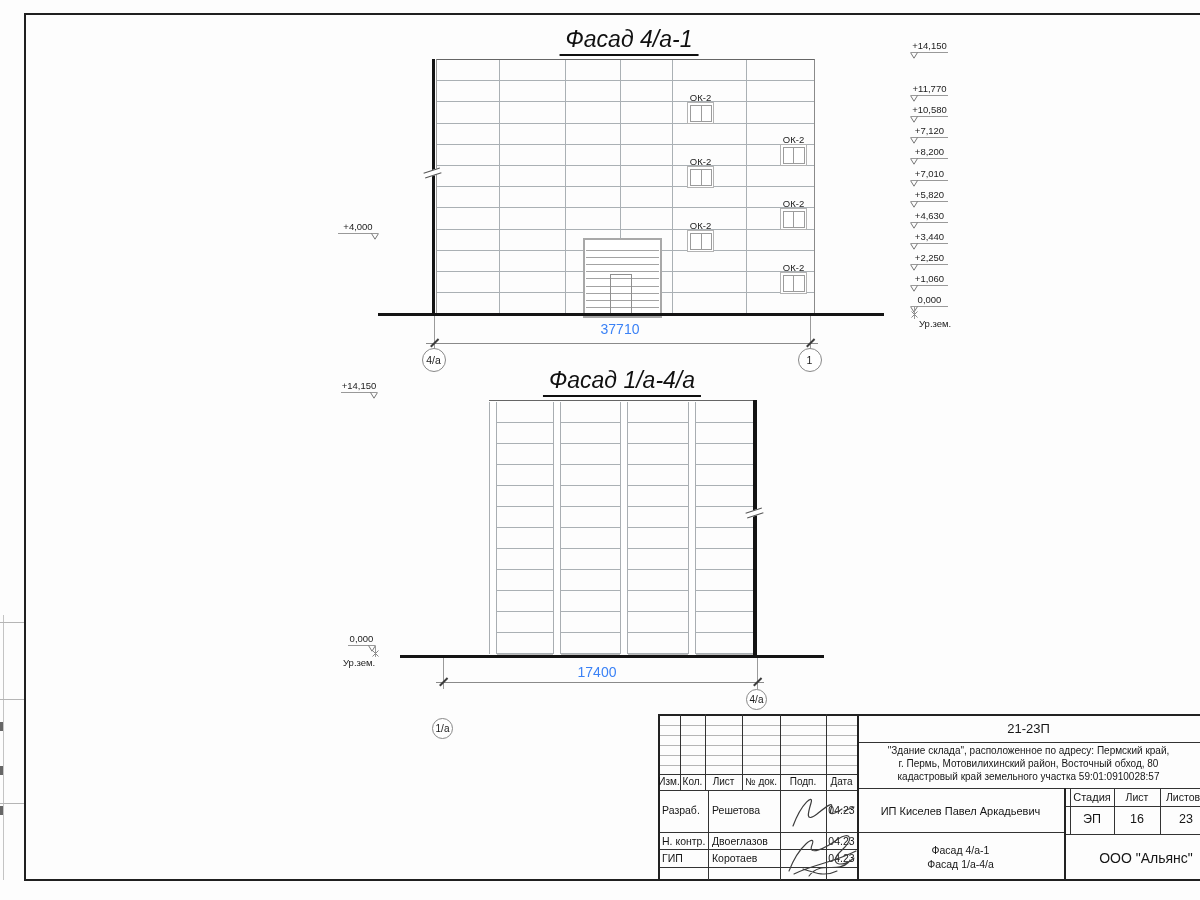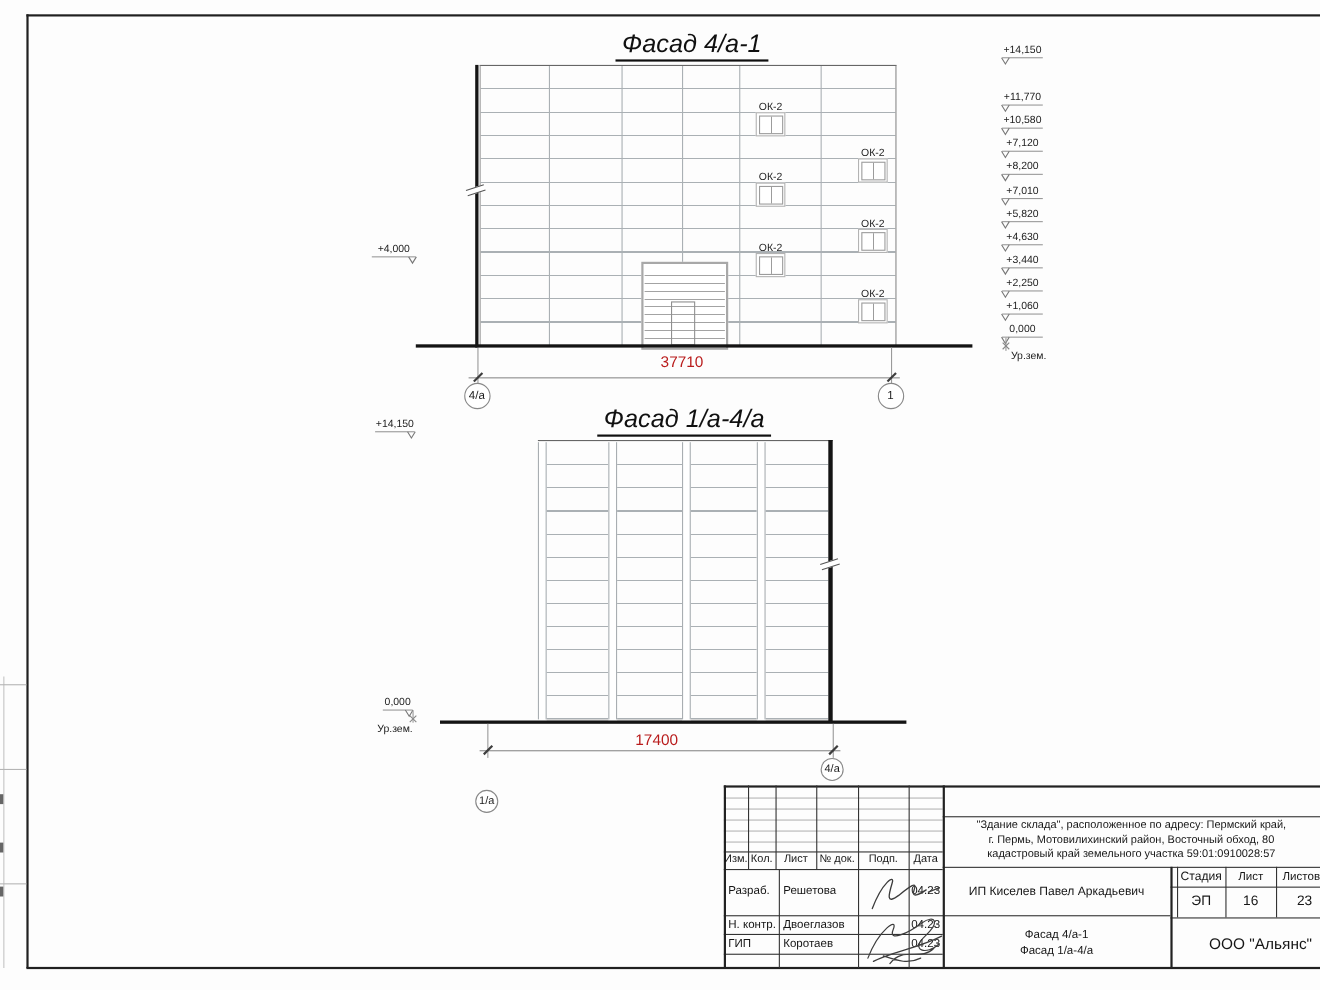--- a/index.html
+++ b/index.html
@@ -37,21 +37,21 @@
   .gate .wicket{position:absolute;left:25px;top:34px;width:20px;height:38px;border:1.2px solid #8f8f8f}
   
   .lvl{position:absolute;border-bottom:1px solid #999;text-align:center}
   .lvl span{display:block;font-size:9.5px;line-height:10px;padding-bottom:1px;color:#222;white-space:nowrap}
   .ck{position:absolute;width:8px;height:7px;bottom:-7px}
   .ck.l{left:-1px}.ck.r{right:-1px}
   
   .dimline{position:absolute;height:1px;background:#8a8a8a}
   .extline{position:absolute;width:1px;background:#9a9a9a}
   .tick{position:absolute;width:11px;height:1.5px;background:#3d3d3d;transform:rotate(-45deg)}
-  .dimtxt{position:absolute;transform:translateX(-50%);font-size:14px;color:#b91c1c}
+  .dimtxt{position:absolute;transform:translateX(-50%);font-size:14px;color:#3b82f6}
   .bub{position:absolute;border:1px solid #888;border-radius:50%;background:#fff;text-align:center;color:#1c1c1c}
   .bub.b1{width:22px;height:22px;line-height:22px;font-size:10.5px}
   .bub.b2{width:19px;height:19px;line-height:19px;font-size:10px}
   .ftitle{position:absolute;transform:translateX(-50%);font-style:italic;font-size:23px;color:#101010;
           border-bottom:2px solid #101010;padding:0 6px 1px;white-space:nowrap}
   .urzem{position:absolute;font-size:9.5px;color:#222;white-space:nowrap}
   .tb{font-size:10px}
   svg{position:absolute;overflow:visible}
 </style>
 </head>
@@ -276,20 +276,21 @@
   <div class="vl" style="left:742px;top:714px;height:76px"></div>
   <div class="vl" style="left:708px;top:790px;height:90px"></div>
   <div class="vl" style="left:780px;top:714px;height:166px"></div>
   <div class="vl" style="left:826px;top:714px;height:166px"></div>
   <div class="vl" style="left:857px;top:714px;height:166px;width:1.6px;background:#222"></div>
   <div class="vl" style="left:1064px;top:788px;height:92px;width:1.6px;background:#222"></div>
   <div class="vl" style="left:1070px;top:788px;height:46px"></div>
   <div class="vl" style="left:1114px;top:788px;height:46px"></div>
   <div class="vl" style="left:1160px;top:788px;height:46px"></div>
 
+  <div class="txt ctr" style="left:857px;width:343px;top:721px;font-size:13px">21-23П</div>
   <div class="txt ctr" style="left:859px;width:339px;top:745px;font-size:10px">"Здание склада", расположенное по адресу: Пермский край,</div>
   <div class="txt ctr" style="left:859px;width:339px;top:758px;font-size:10px">г. Пермь, Мотовилихинский район, Восточный обход, 80</div>
   <div class="txt ctr" style="left:859px;width:339px;top:771px;font-size:10px">кадастровый край земельного участка 59:01:0910028:57</div>
 
   <div class="txt ctr tb" style="left:658px;width:22px;top:776px">Изм.</div>
   <div class="txt ctr tb" style="left:680px;width:25px;top:776px">Кол.</div>
   <div class="txt ctr tb" style="left:705px;width:37px;top:776px">Лист</div>
   <div class="txt ctr tb" style="left:742px;width:38px;top:776px">№ док.</div>
   <div class="txt ctr tb" style="left:780px;width:46px;top:776px">Подп.</div>
   <div class="txt ctr tb" style="left:826px;width:31px;top:776px">Дата</div>

